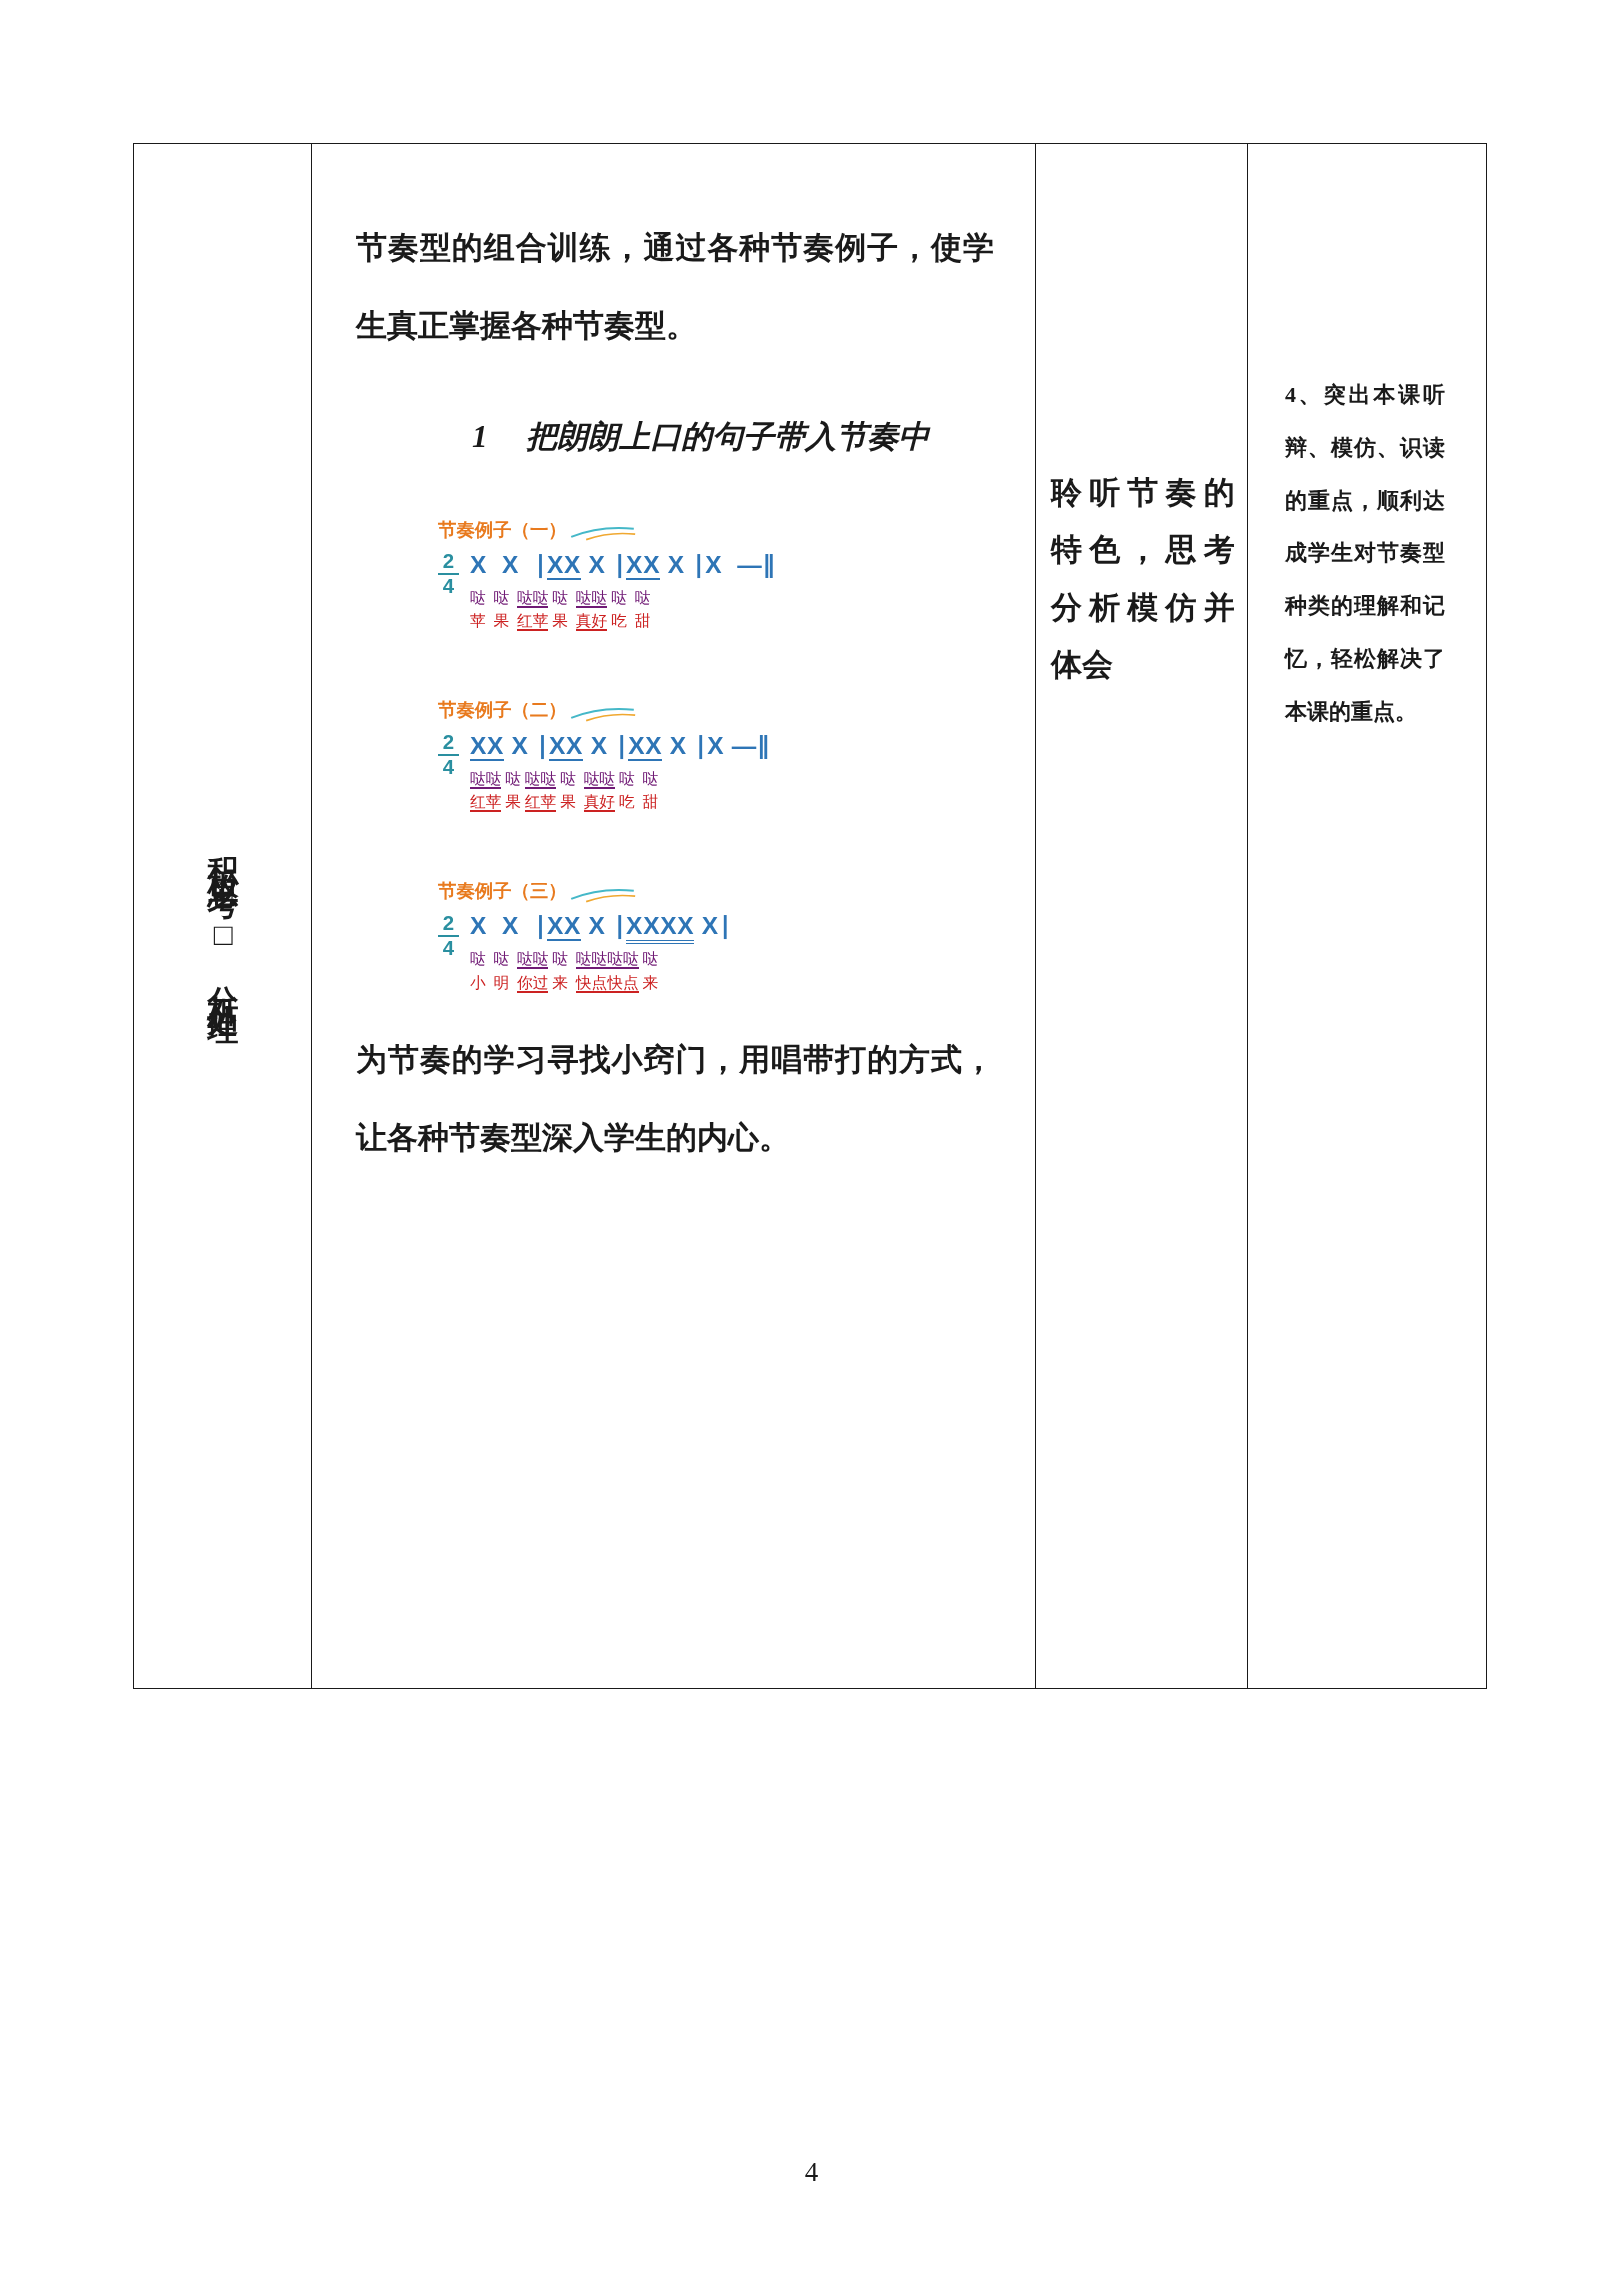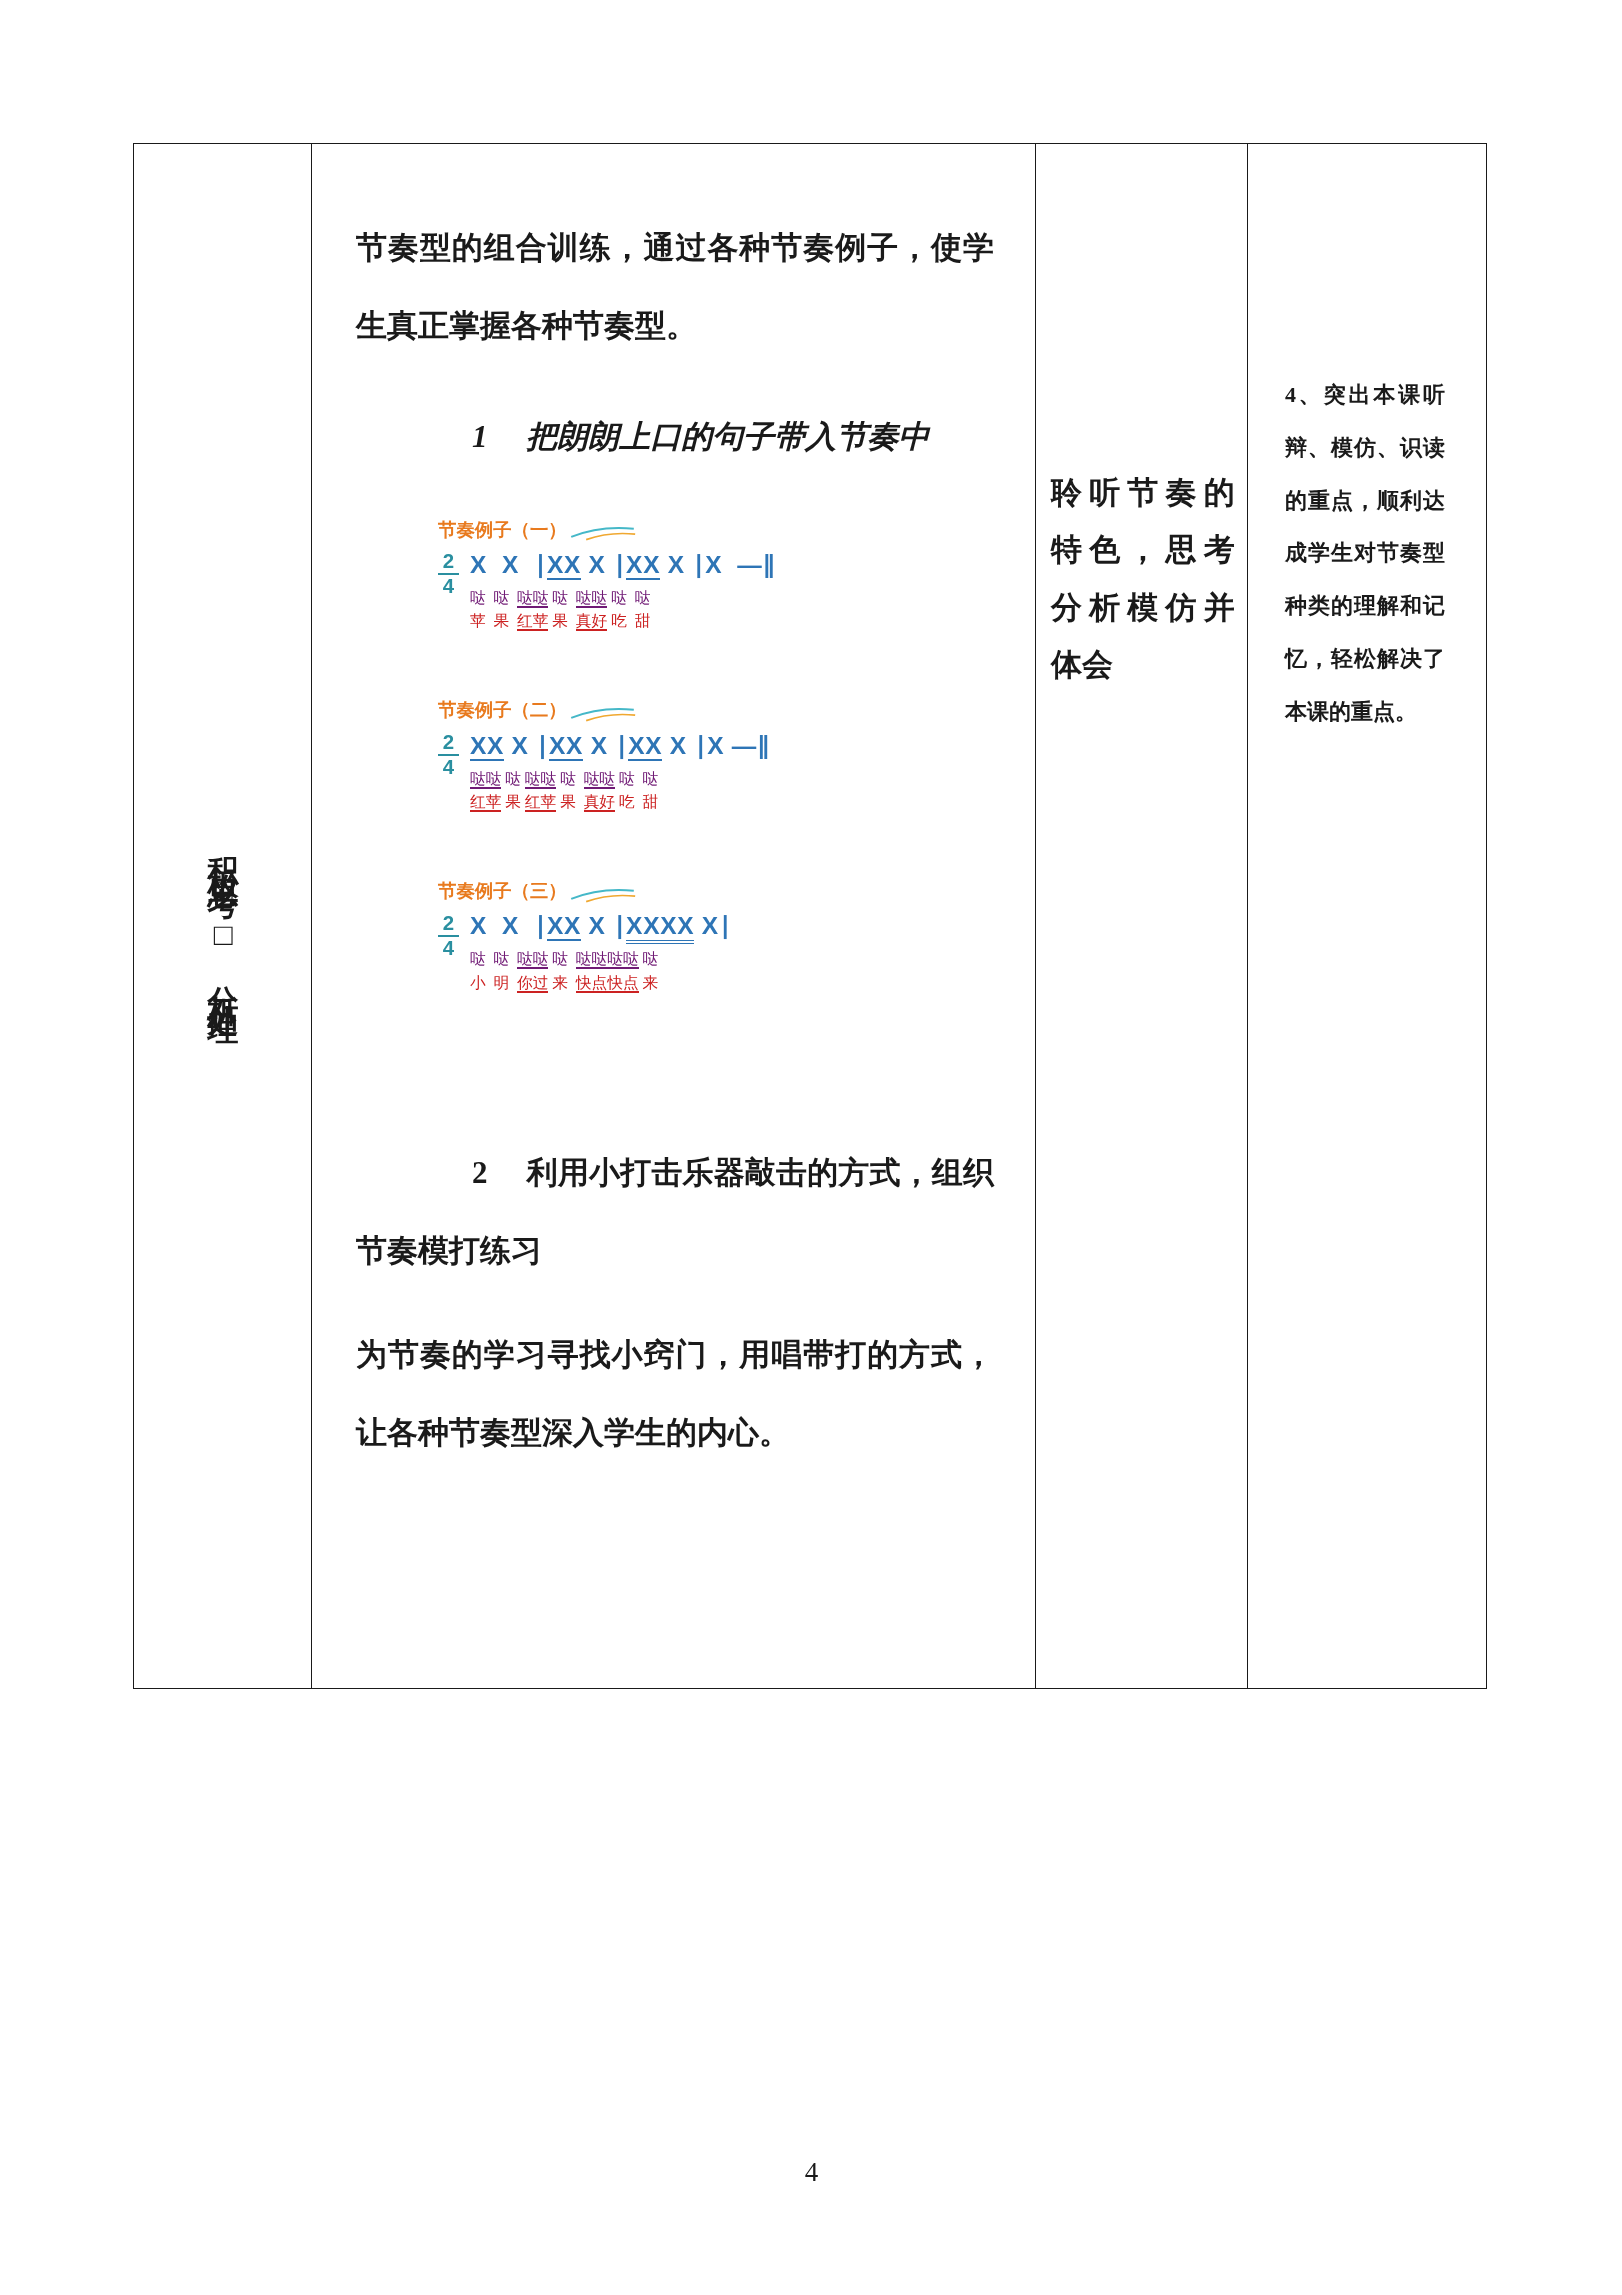--- a/index.html
+++ b/index.html
@@ -151,21 +151,20 @@
           <div class="ex-rows">
             <div class="row notation"><span>X  X  ∣</span><span class="tok-u">XX</span><span> X ∣</span><span class="tok-u2">XXXX</span><span> X∣</span></div>
             <div class="row syllables"><span>哒  哒  </span><span class="tok-u">哒哒</span><span> 哒  </span><span class="tok-u">哒哒哒哒</span><span> 哒</span></div>
             <div class="row lyrics"><span>小  明  </span><span class="tok-u">你过</span><span> 来  </span><span class="tok-u">快点快点</span><span> 来</span></div>
           </div>
         </div>
       </div>
 
     </div>
 
-    <p class="item i2">2　 利用小打击乐器敲击的方式，组织节奏模打练习</p>
 
     <p class="para p2">为节奏的学习寻找小窍门，用唱带打的方式，让各种节奏型深入学生的内心。</p>
   </div>
 
   <div class="cell cell-method">
     <span>聆听节奏的特色，思考分析模仿并体会</span>
   </div>
 
   <div class="cell cell-intent">
     <span>4、突出本课听辩、模仿、识读的重点，顺利达成学生对节奏型种类的理解和记忆，轻松解决了本课的重点。</span>

